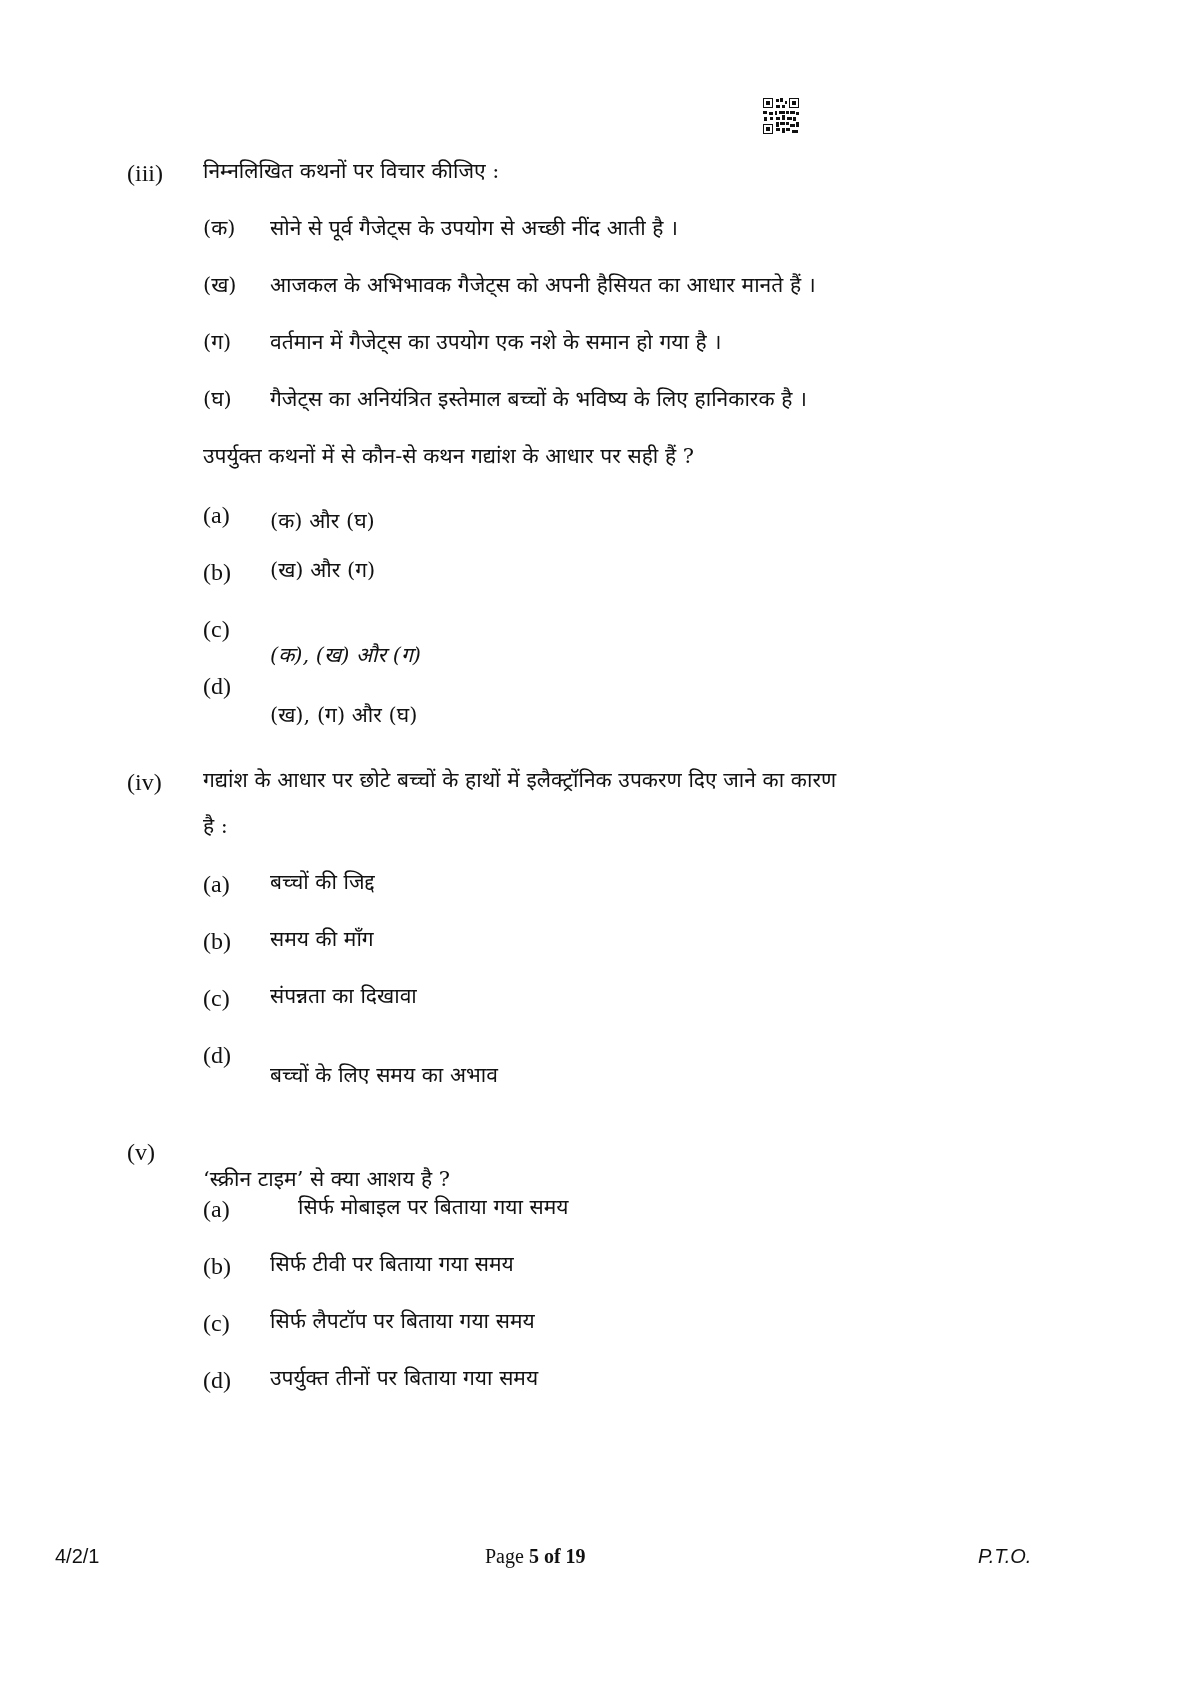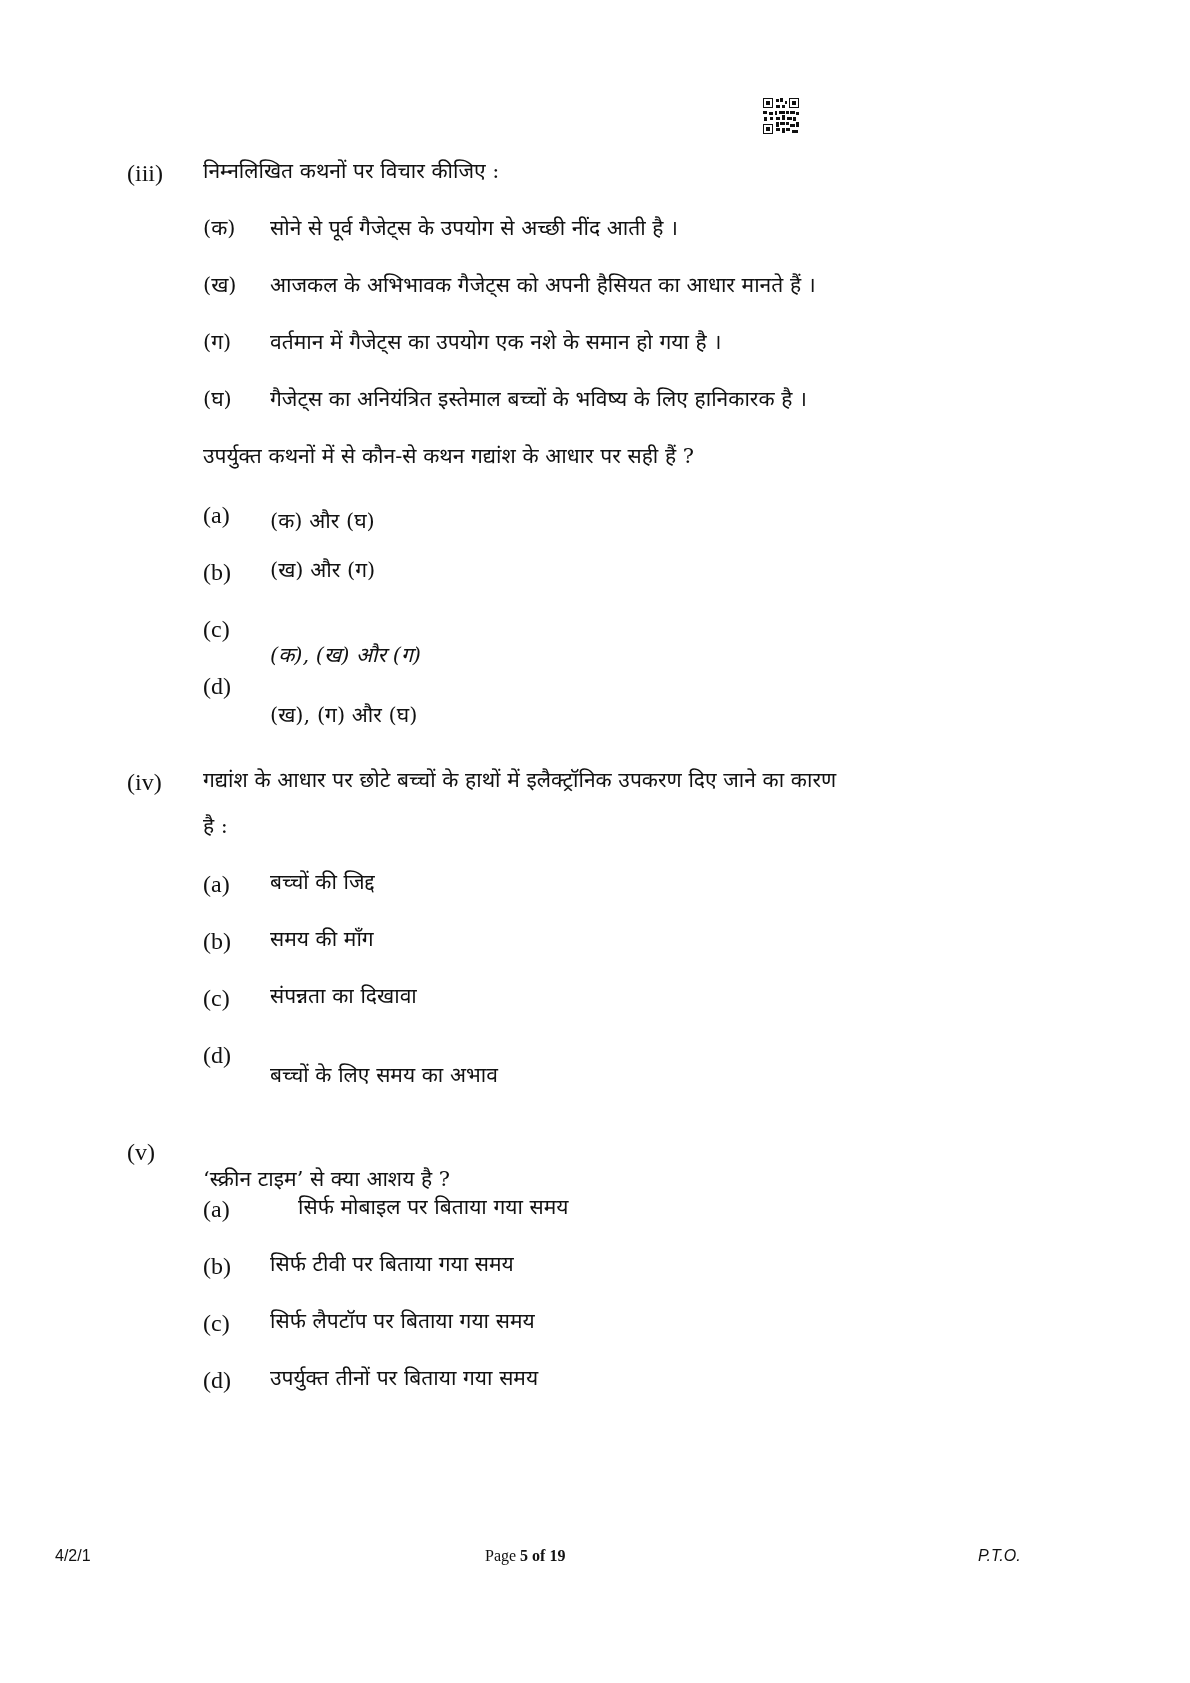--- a/index.html
+++ b/index.html
@@ -32,21 +32,21 @@
       position: absolute;
       font-family: "Liberation Serif", "DejaVu Serif", serif;
       font-size: 24px;
       line-height: 30px;
       white-space: nowrap;
     }
     .footer {
       position: absolute;
       top: 1541px;
       font-family: "Liberation Sans", "DejaVu Sans", sans-serif;
-      font-size: 16px;
+      font-size: 20px;
       line-height: 30px;
       white-space: nowrap;
       color: #111;
     }
     .footer b { font-weight: bold; }
     .italic { font-style: italic; }
   </style>
 </head>
 <body>
 

